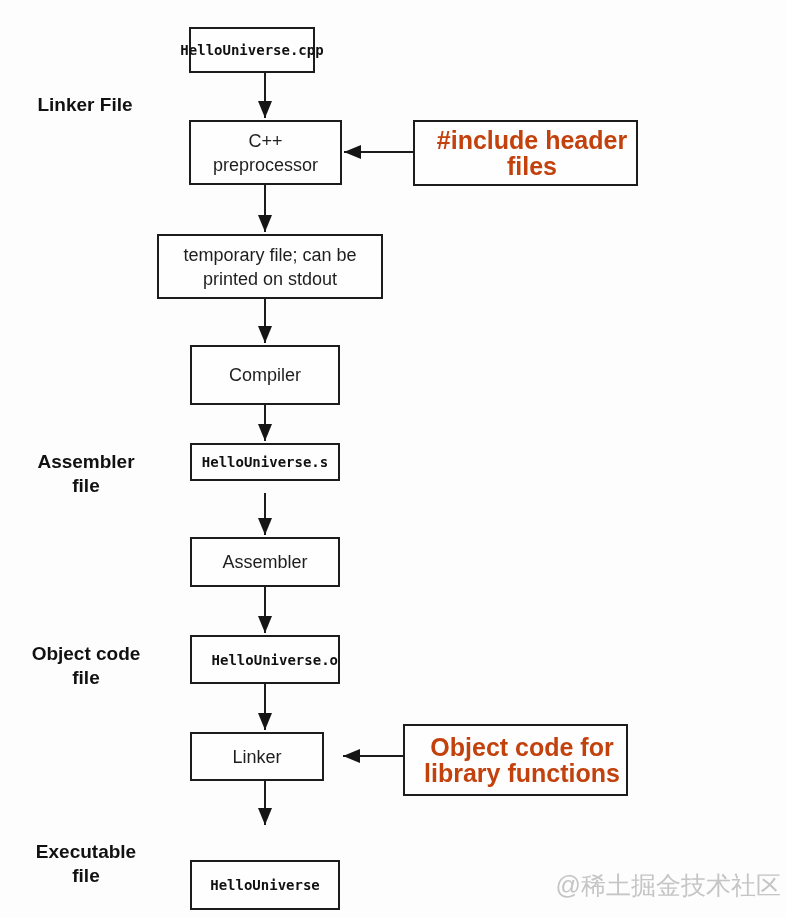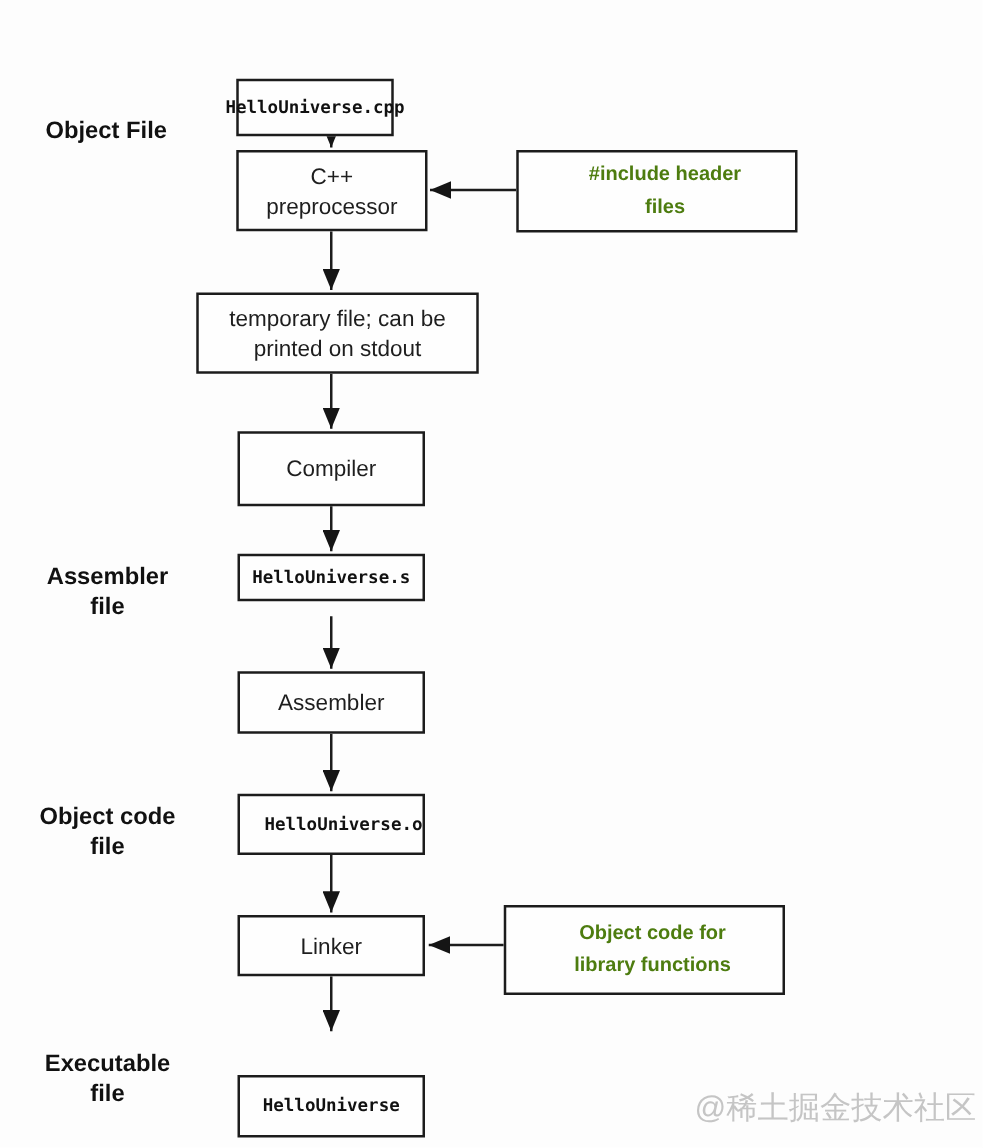--- a/index.html
+++ b/index.html
@@ -24,48 +24,48 @@
     background: #fefefe;
     border: 2px solid #1c1c1c;
     display: flex;
     flex-direction: column;
     align-items: center;
     justify-content: center;
     text-align: center;
     color: #1e1e1e;
   }
   .sans  { font-size: 18px; line-height: 24px; font-weight: 400; }
-  .sansb { font-size: 16px; line-height: 26px; font-weight: 700; color: #4d7c0f; padding-left: 13px; }
+  .sansb { font-size: 25px; line-height: 26px; font-weight: 700; color: #c2410c; padding-left: 13px; }
   .mono  {
     font-family: "DejaVu Sans Mono", monospace;
     font-size: 14px;
     font-weight: 700;
     letter-spacing: 0px;
     color: #111;
   }
   .side {
     position: absolute;
     z-index: 2;
     width: 140px;
     text-align: center;
     font-size: 19px;
     line-height: 24px;
     font-weight: 700;
     color: #111;
   }
   
-  #b-cpp       { left: 189px; top:  27px; width: 126px; height: 46px; margin-top: 36px; }
+  #b-cpp       { left: 189px; top:  27px; width: 126px; height: 46px; }
   #b-preproc   { left: 189px; top: 120px; width: 153px; height: 65px; }
   #b-include   { left: 413px; top: 120px; width: 225px; height: 66px; }
   #b-temp      { left: 157px; top: 234px; width: 226px; height: 65px; }
   #b-compiler  { left: 190px; top: 345px; width: 150px; height: 60px; }
   #b-asmfile   { left: 190px; top: 443px; width: 150px; height: 38px; }
   #b-assembler { left: 190px; top: 537px; width: 150px; height: 50px; }
   #b-objfile   { left: 190px; top: 635px; width: 150px; height: 49px; align-items: flex-end; }
-  #b-linker    { left: 190px; top: 732px; width: 150px; height: 49px; }
+  #b-linker    { left: 190px; top: 732px; width: 134px; height: 49px; }
   #b-objcode   { left: 403px; top: 724px; width: 225px; height: 72px; }
   #b-exe       { left: 190px; top: 860px; width: 150px; height: 50px; }
 
   #l-source    { left: 15px; top:  93px; }
   #l-asm       { left: 16px; top: 450px; }
   #l-obj       { left: 16px; top: 642px; }
   #l-exe       { left: 16px; top: 840px; }
 
   .watermark {
     position: absolute;
@@ -144,21 +144,21 @@
   <div class="box sansb" id="b-objcode">
     <span>Object code for</span>
     <span>library functions</span>
   </div>
 
   <div class="box mono" id="b-exe">
     <span>HelloUniverse</span>
   </div>
 
   <div class="side" id="l-source">
-    <span>Object File</span>
+    <span>Linker File</span>
   </div>
 
   <div class="side" id="l-asm">
     <span style="display:block">Assembler</span>
     <span style="display:block">file</span>
   </div>
 
   <div class="side" id="l-obj">
     <span style="display:block">Object code</span>
     <span style="display:block">file</span>

